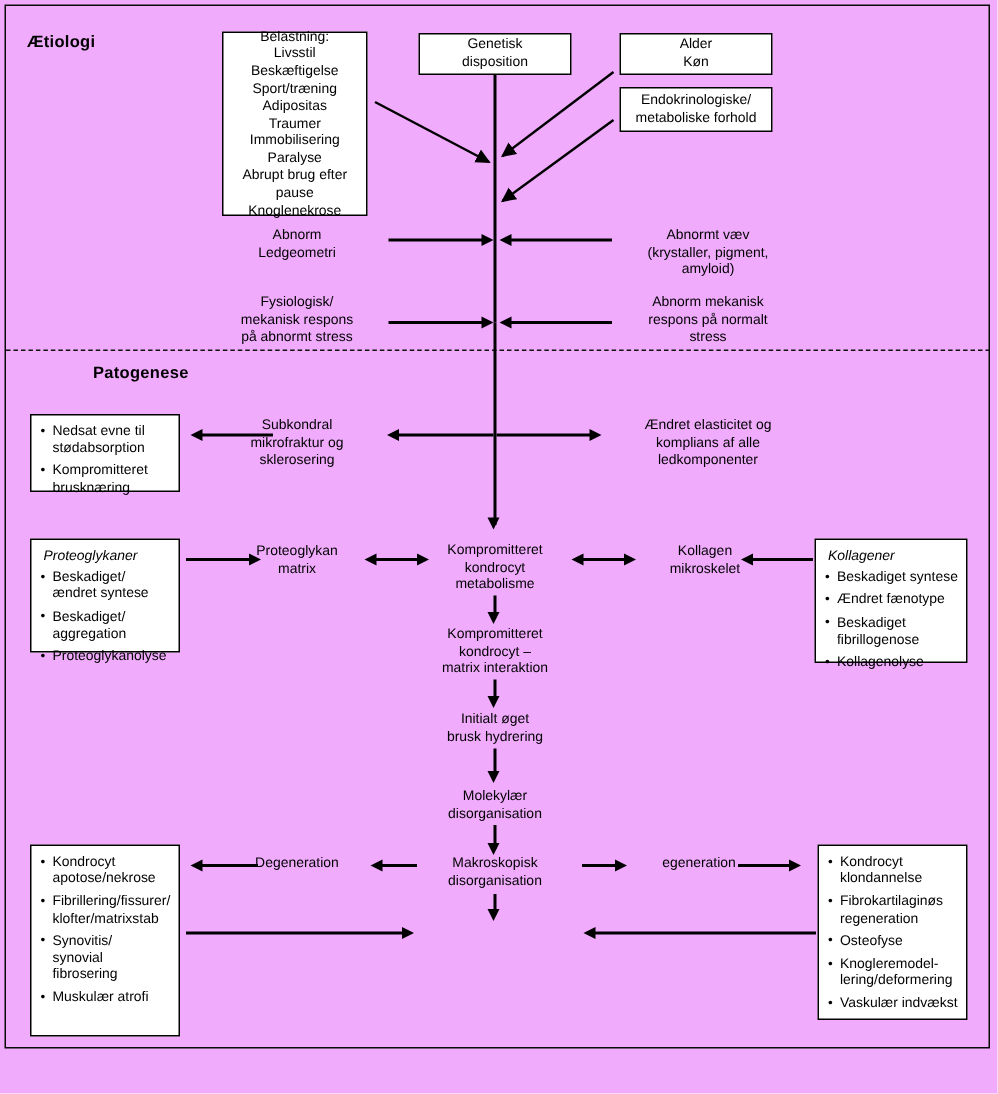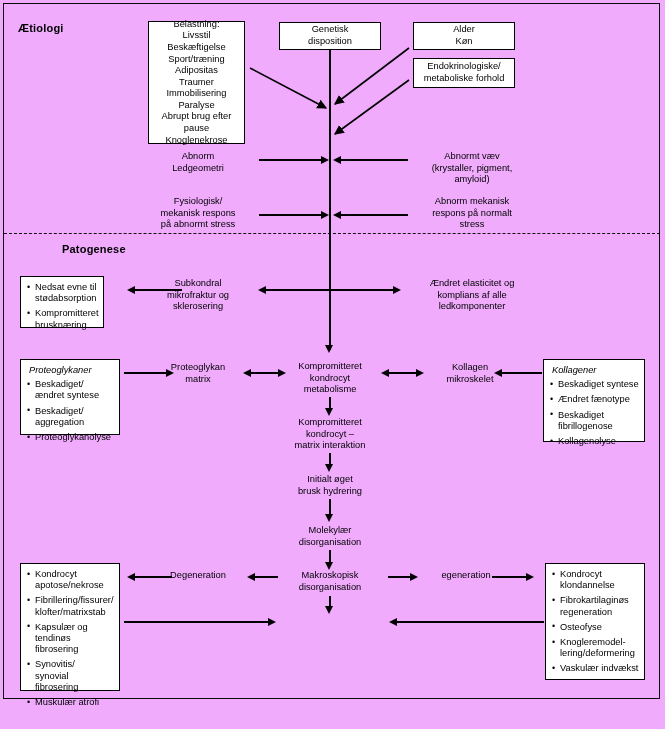--- a/index.html
+++ b/index.html
@@ -161,21 +161,21 @@
 Ledgeometri</div>
 
   <div class="node" style="left:411px;top:151px;width:122px;">Abnormt væv
 (krystaller, pigment,
 amyloid)</div>
 
   <div class="node" style="left:411px;top:196px;width:122px;">Abnorm mekanisk
 respons på normalt
 stress</div>
 
-  <div class="bulletbox" style="left:20px;top:276px;width:84px;height:52px;">
+  <div class="bulletbox" style="left:20px;top:276px;width:100px;height:52px;">
     <ul>
       <li>Nedsat evne til
 stødabsorption</li>
       <li>Kompromitteret
 brusknæring</li>
     </ul>
   </div>
 
   <div class="node" style="left:143px;top:278px;width:110px;">Subkondral
 mikrofraktur og
@@ -234,23 +234,20 @@
   <div class="node" style="left:152px;top:570px;width:92px;">Degeneration</div>
 
   <div class="node" style="left:420px;top:570px;width:92px;text-align:center;">egeneration</div>
 
   <div class="bulletbox" style="left:20px;top:563px;width:100px;height:128px;">
     <ul>
       <li>Kondrocyt
 apotose/nekrose</li>
       <li>Fibrillering/fissurer/
 klofter/matrixstab</li>
-      <li>Kapsulær og
-tendinøs
-fibrosering</li>
       <li>Synovitis/
 synovial fibrosering</li>
       <li>Muskulær atrofi</li>
     </ul>
   </div>
 
   <div class="bulletbox" style="left:545px;top:563px;width:100px;height:117px;">
     <ul>
       <li>Kondrocyt
 klondannelse</li>

